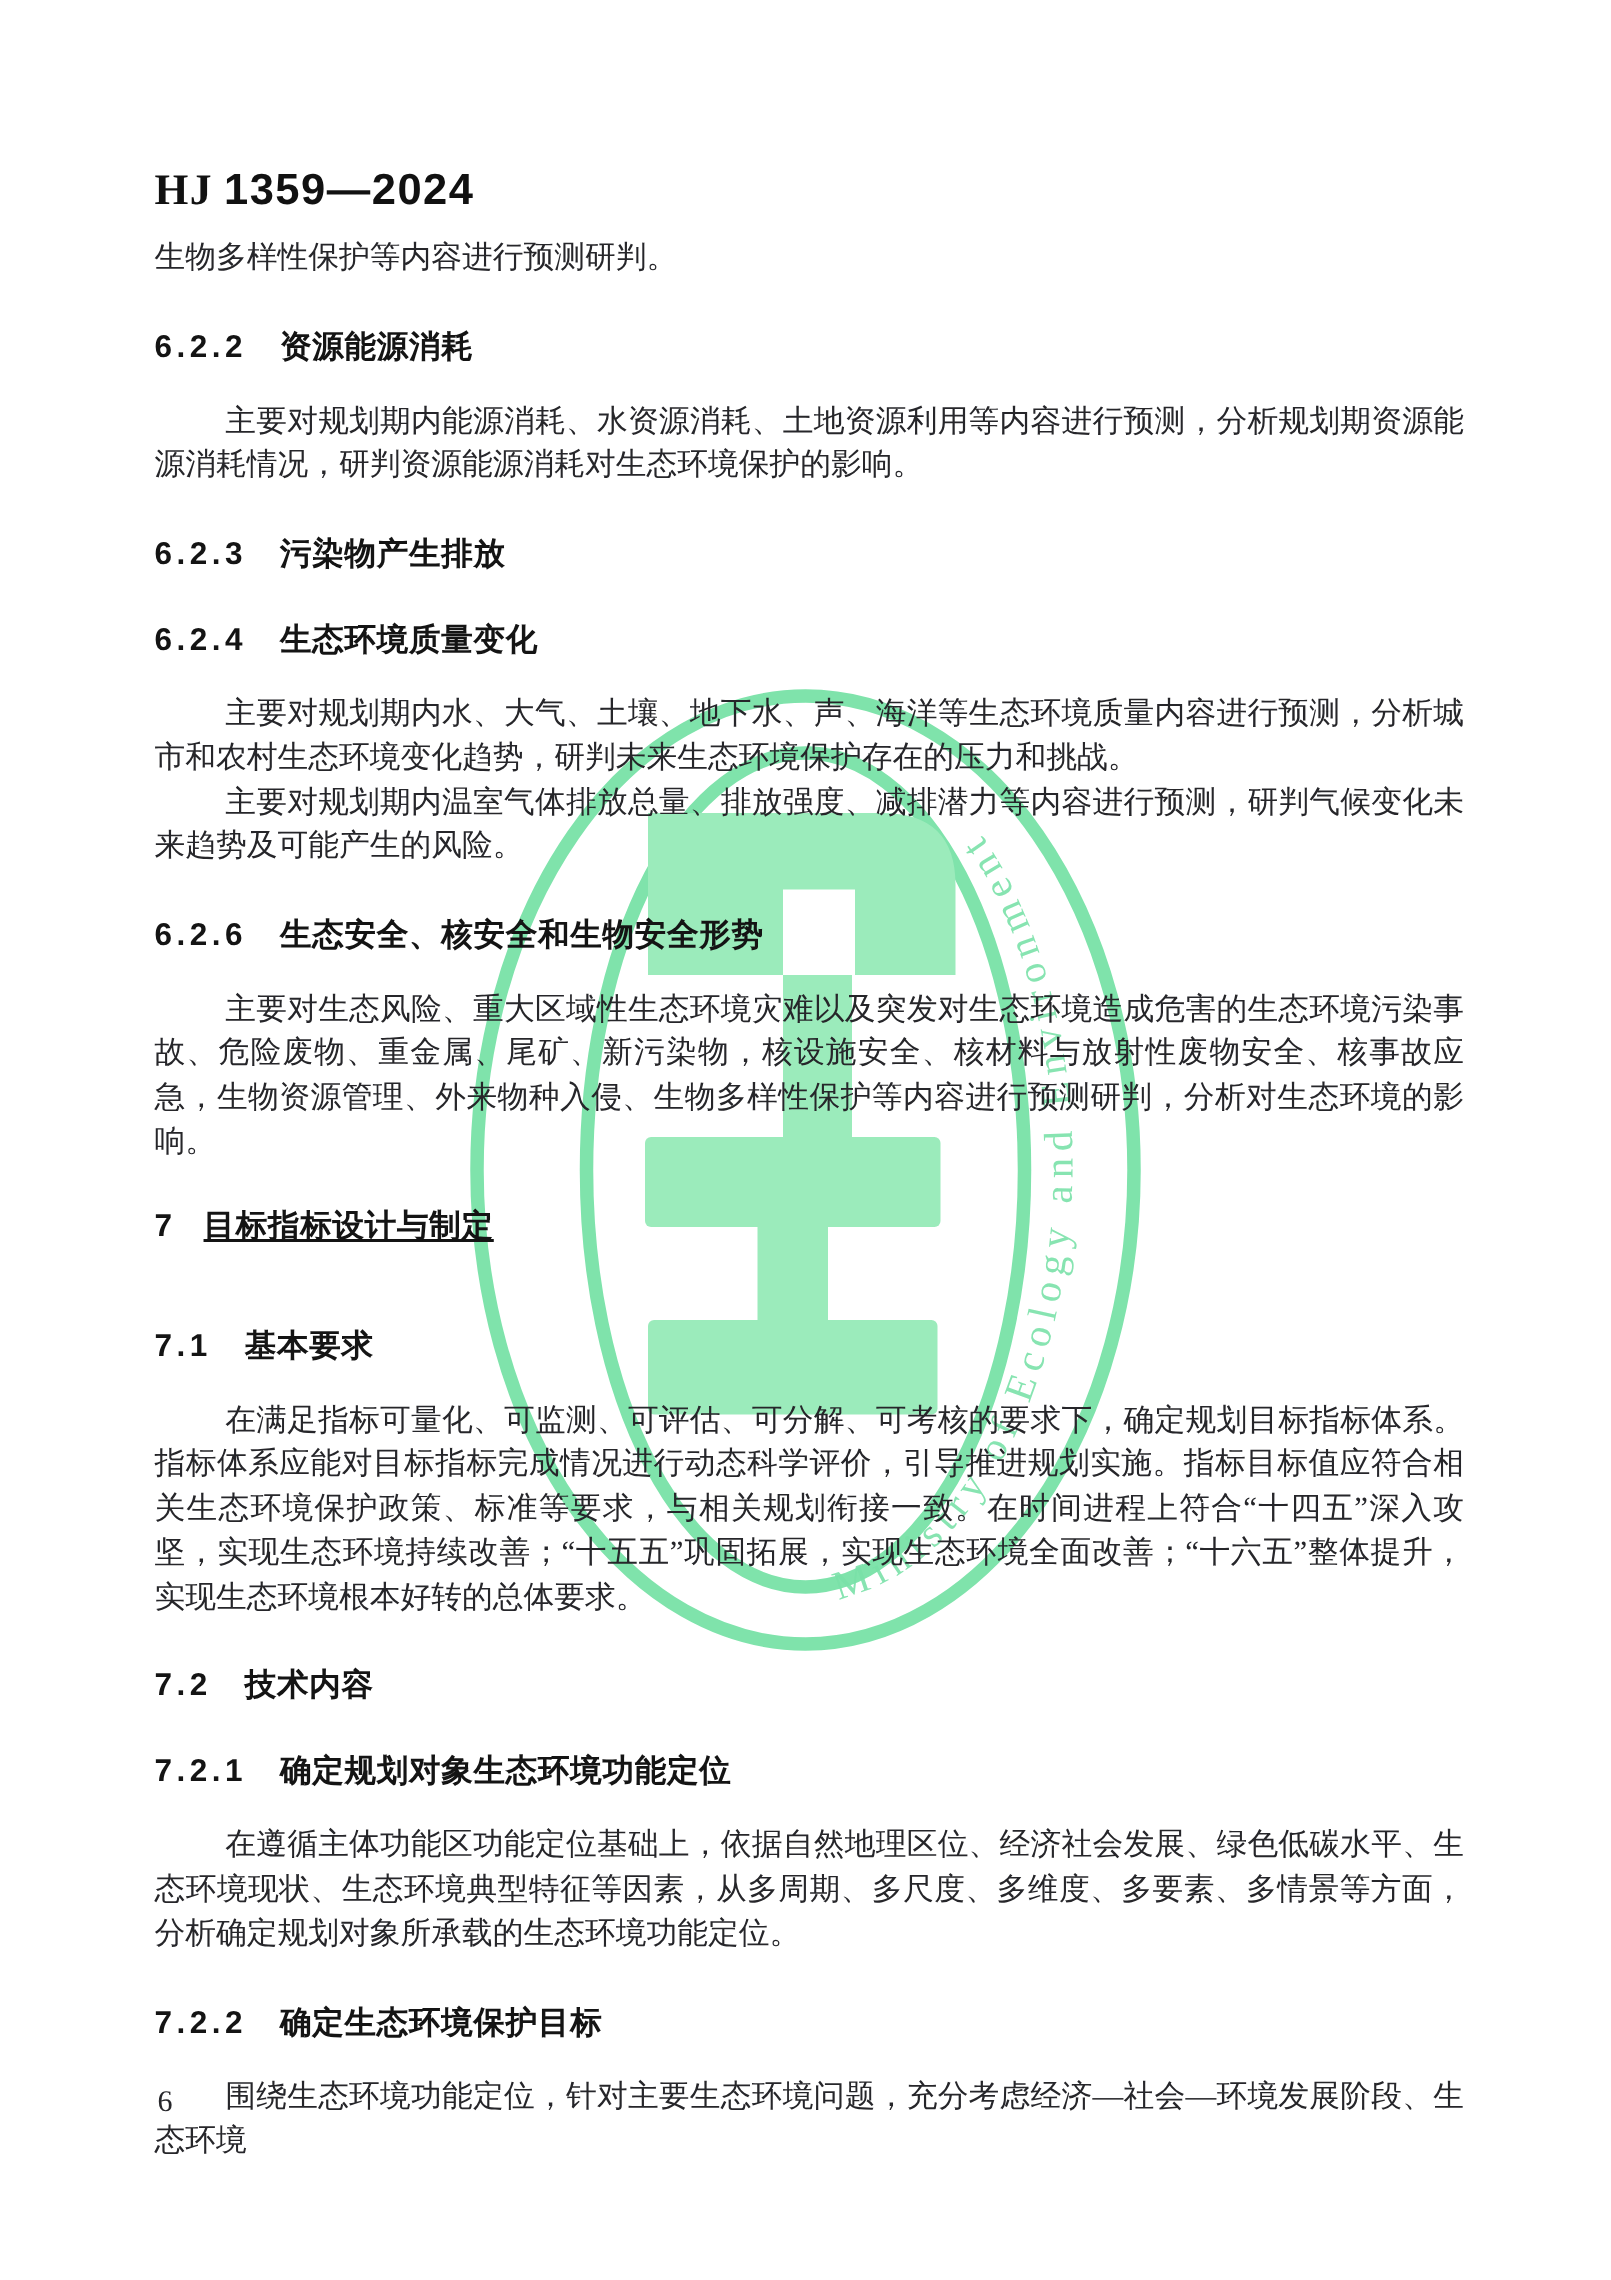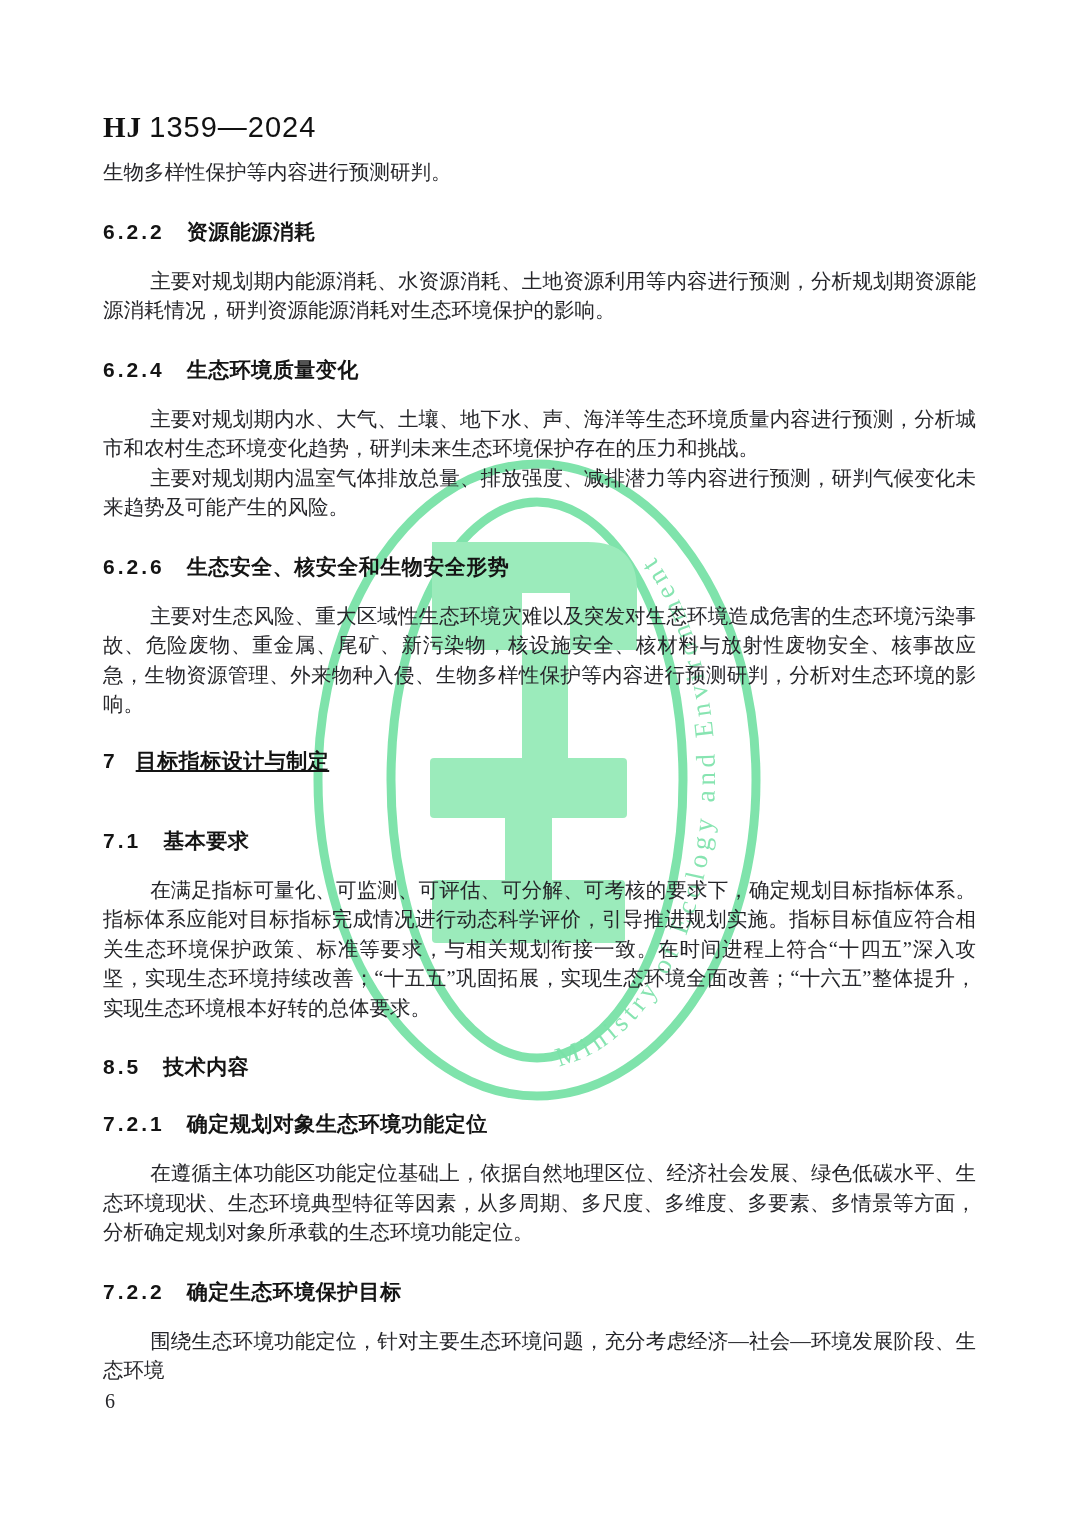--- a/index.html
+++ b/index.html
@@ -17,21 +17,21 @@
   }
   .content{
     position:relative;z-index:2;
     padding:112px 98px 0 103px;
   }
   .doc-header{
     font-size:29px;line-height:30px;margin-bottom:16px;
     color:#111;
   }
   .doc-header .hj{font-family:"Liberation Serif","DejaVu Serif",serif;font-weight:700;letter-spacing:1px;}
-  .doc-header .num{font-family:"Liberation Sans","DejaVu Sans",sans-serif;font-weight:400;letter-spacing:1px;}
+  .doc-header .num{font-family:"Liberation Sans","DejaVu Sans",sans-serif;font-weight:700;letter-spacing:1px;}
   .b-cont, .b-para{
     font-size:20.5px;line-height:29.5px;
     text-align:justify;
     margin:0;
   }
   .b-para{text-indent:2.3em;}
   .b-heading{
     font-family:"Liberation Sans","DejaVu Sans",sans-serif;
     font-weight:700;font-size:21px;line-height:26px;
     color:#141414;
@@ -82,29 +82,30 @@
 
   <div class="content">
     <div class="doc-header">
       <span class="hj">HJ</span>
       <span class="num">1359—2024</span>
     </div>
     <div id="blocks">
         <p class="b-cont">生物多样性保护等内容进行预测研判。</p>
         <div class="b-heading level3"><span class="h-num">6.2.2</span><span class="h-title">资源能源消耗</span></div>
         <p class="b-para">主要对规划期内能源消耗、水资源消耗、土地资源利用等内容进行预测，分析规划期资源能源消耗情况，研判资源能源消耗对生态环境保护的影响。</p>
+        <div class="b-heading level3"><span class="h-num">6.2.3</span><span class="h-title">污染物产生排放</span></div>
         <div class="b-heading level3"><span class="h-num">6.2.4</span><span class="h-title">生态环境质量变化</span></div>
         <p class="b-para">主要对规划期内水、大气、土壤、地下水、声、海洋等生态环境质量内容进行预测，分析城市和农村生态环境变化趋势，研判未来生态环境保护存在的压力和挑战。</p>
         <p class="b-para">主要对规划期内温室气体排放总量、排放强度、减排潜力等内容进行预测，研判气候变化未来趋势及可能产生的风险。</p>
         <div class="b-heading level3"><span class="h-num">6.2.6</span><span class="h-title">生态安全、核安全和生物安全形势</span></div>
         <p class="b-para">主要对生态风险、重大区域性生态环境灾难以及突发对生态环境造成危害的生态环境污染事故、危险废物、重金属、尾矿、新污染物，核设施安全、核材料与放射性废物安全、核事故应急，生物资源管理、外来物种入侵、生物多样性保护等内容进行预测研判，分析对生态环境的影响。</p>
         <div class="b-heading level1"><span class="h-num">7</span><span class="h-title">目标指标设计与制定</span></div>
         <div class="b-heading level2"><span class="h-num">7.1</span><span class="h-title">基本要求</span></div>
         <p class="b-para">在满足指标可量化、可监测、可评估、可分解、可考核的要求下，确定规划目标指标体系。指标体系应能对目标指标完成情况进行动态科学评价，引导推进规划实施。指标目标值应符合相关生态环境保护政策、标准等要求，与相关规划衔接一致。在时间进程上符合“十四五”深入攻坚，实现生态环境持续改善；“十五五”巩固拓展，实现生态环境全面改善；“十六五”整体提升，实现生态环境根本好转的总体要求。</p>
-        <div class="b-heading level2"><span class="h-num">8.5</span><span class="h-title">技术内容</span></div>
+        <div class="b-heading level2"><span class="h-num">7.2</span><span class="h-title">技术内容</span></div>
         <div class="b-heading level3"><span class="h-num">7.2.1</span><span class="h-title">确定规划对象生态环境功能定位</span></div>
         <p class="b-para">在遵循主体功能区功能定位基础上，依据自然地理区位、经济社会发展、绿色低碳水平、生态环境现状、生态环境典型特征等因素，从多周期、多尺度、多维度、多要素、多情景等方面，分析确定规划对象所承载的生态环境功能定位。</p>
         <div class="b-heading level3"><span class="h-num">7.2.2</span><span class="h-title">确定生态环境保护目标</span></div>
         <p class="b-para">围绕生态环境功能定位，针对主要生态环境问题，充分考虑经济—社会—环境发展阶段、生态环境</p>
       </div>
   </div>
 
   <div class="page-number">6</div>
 </div>
 

